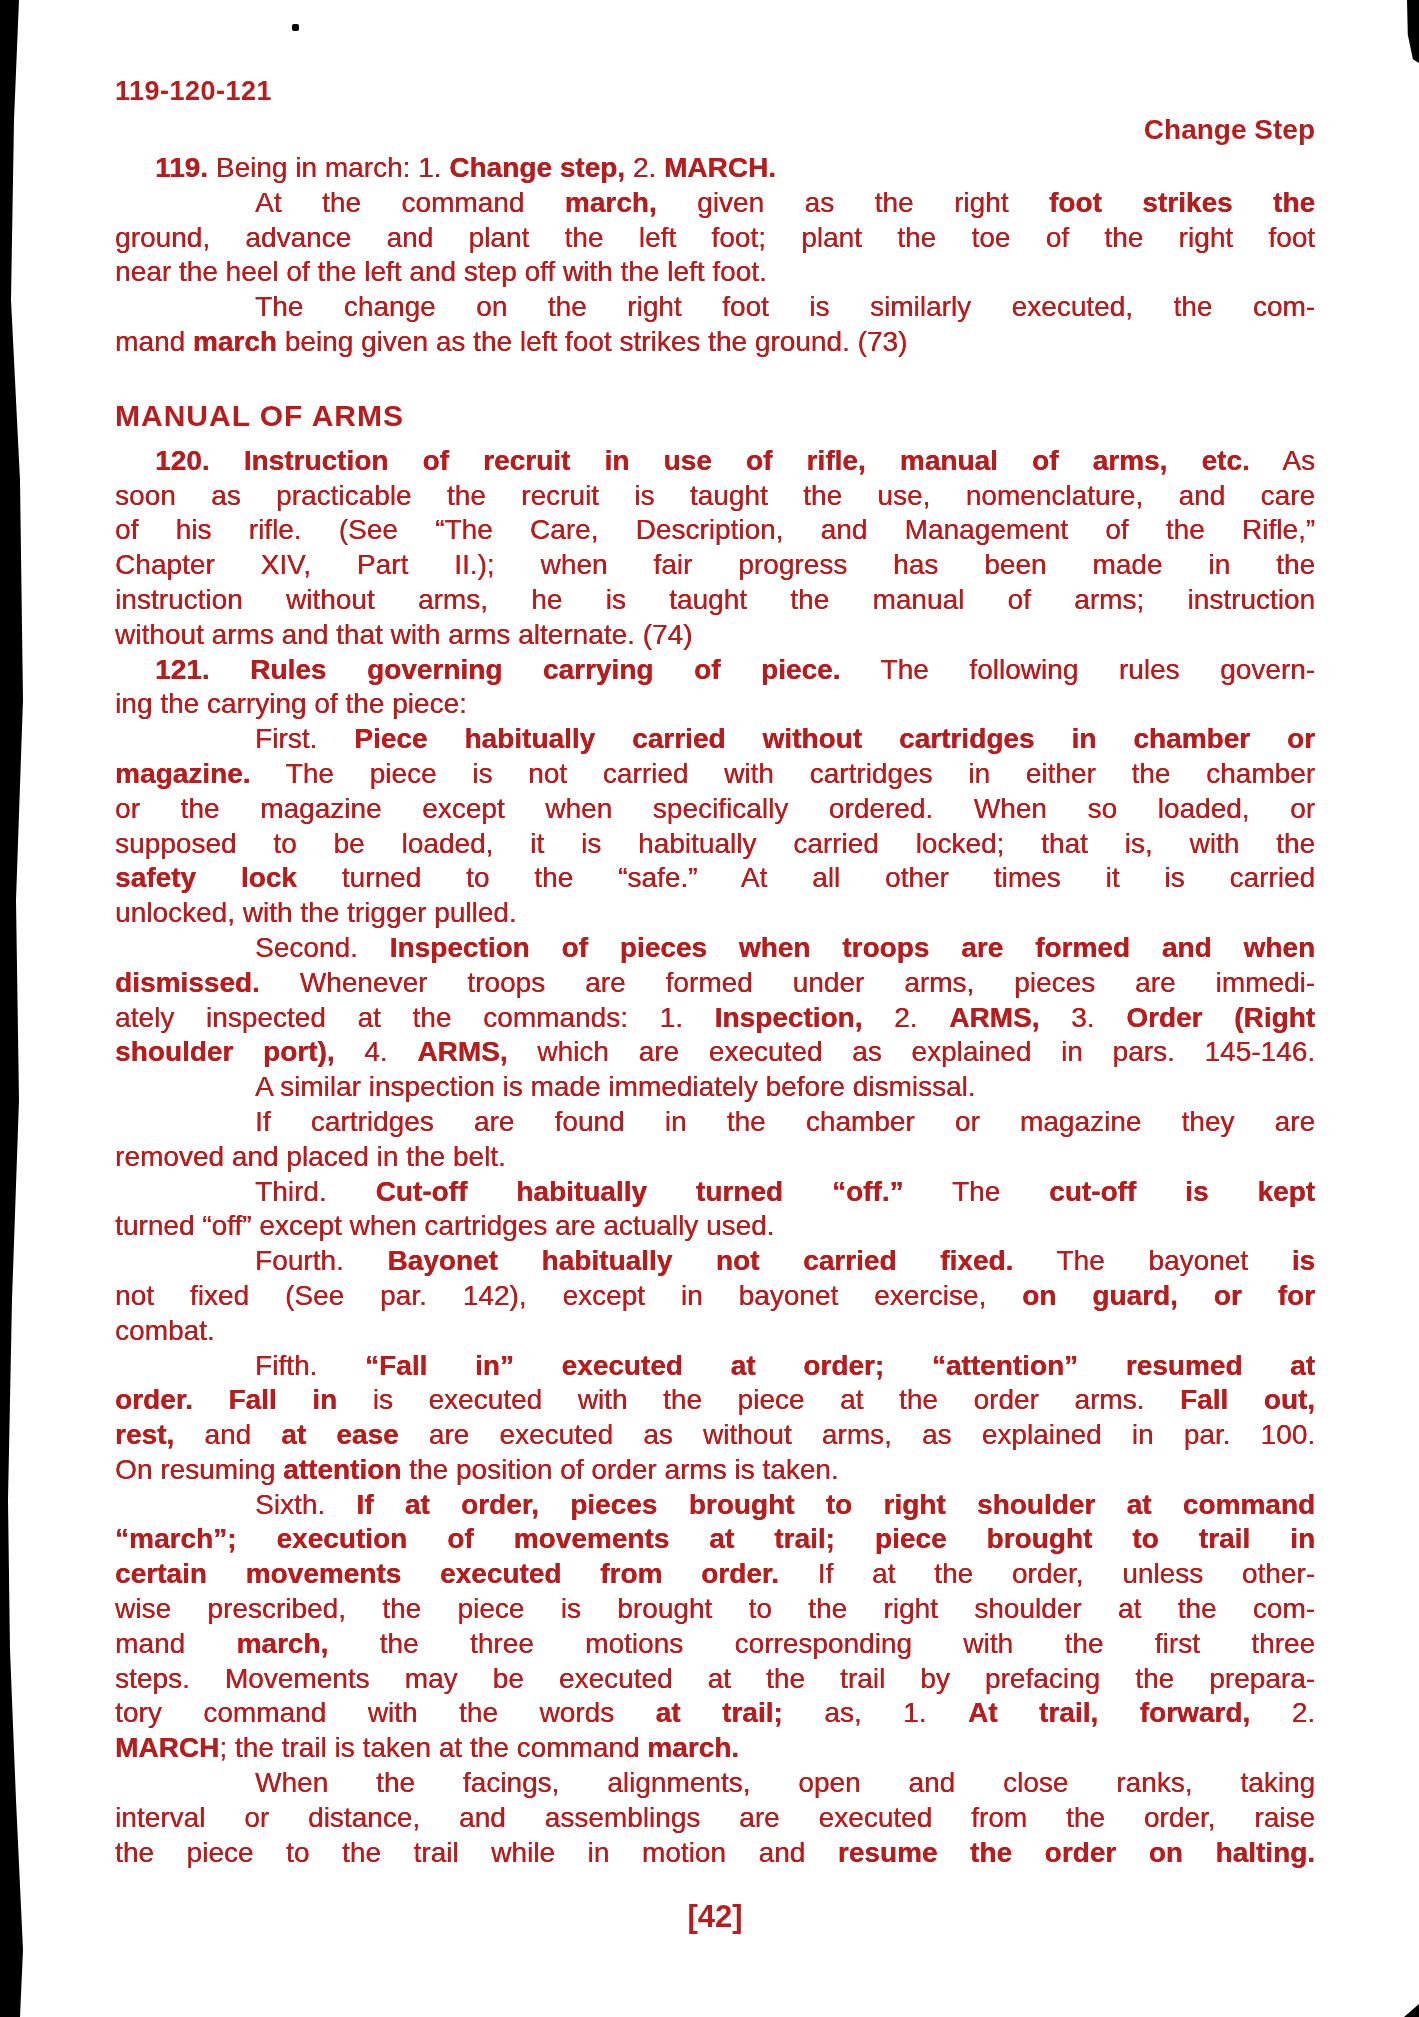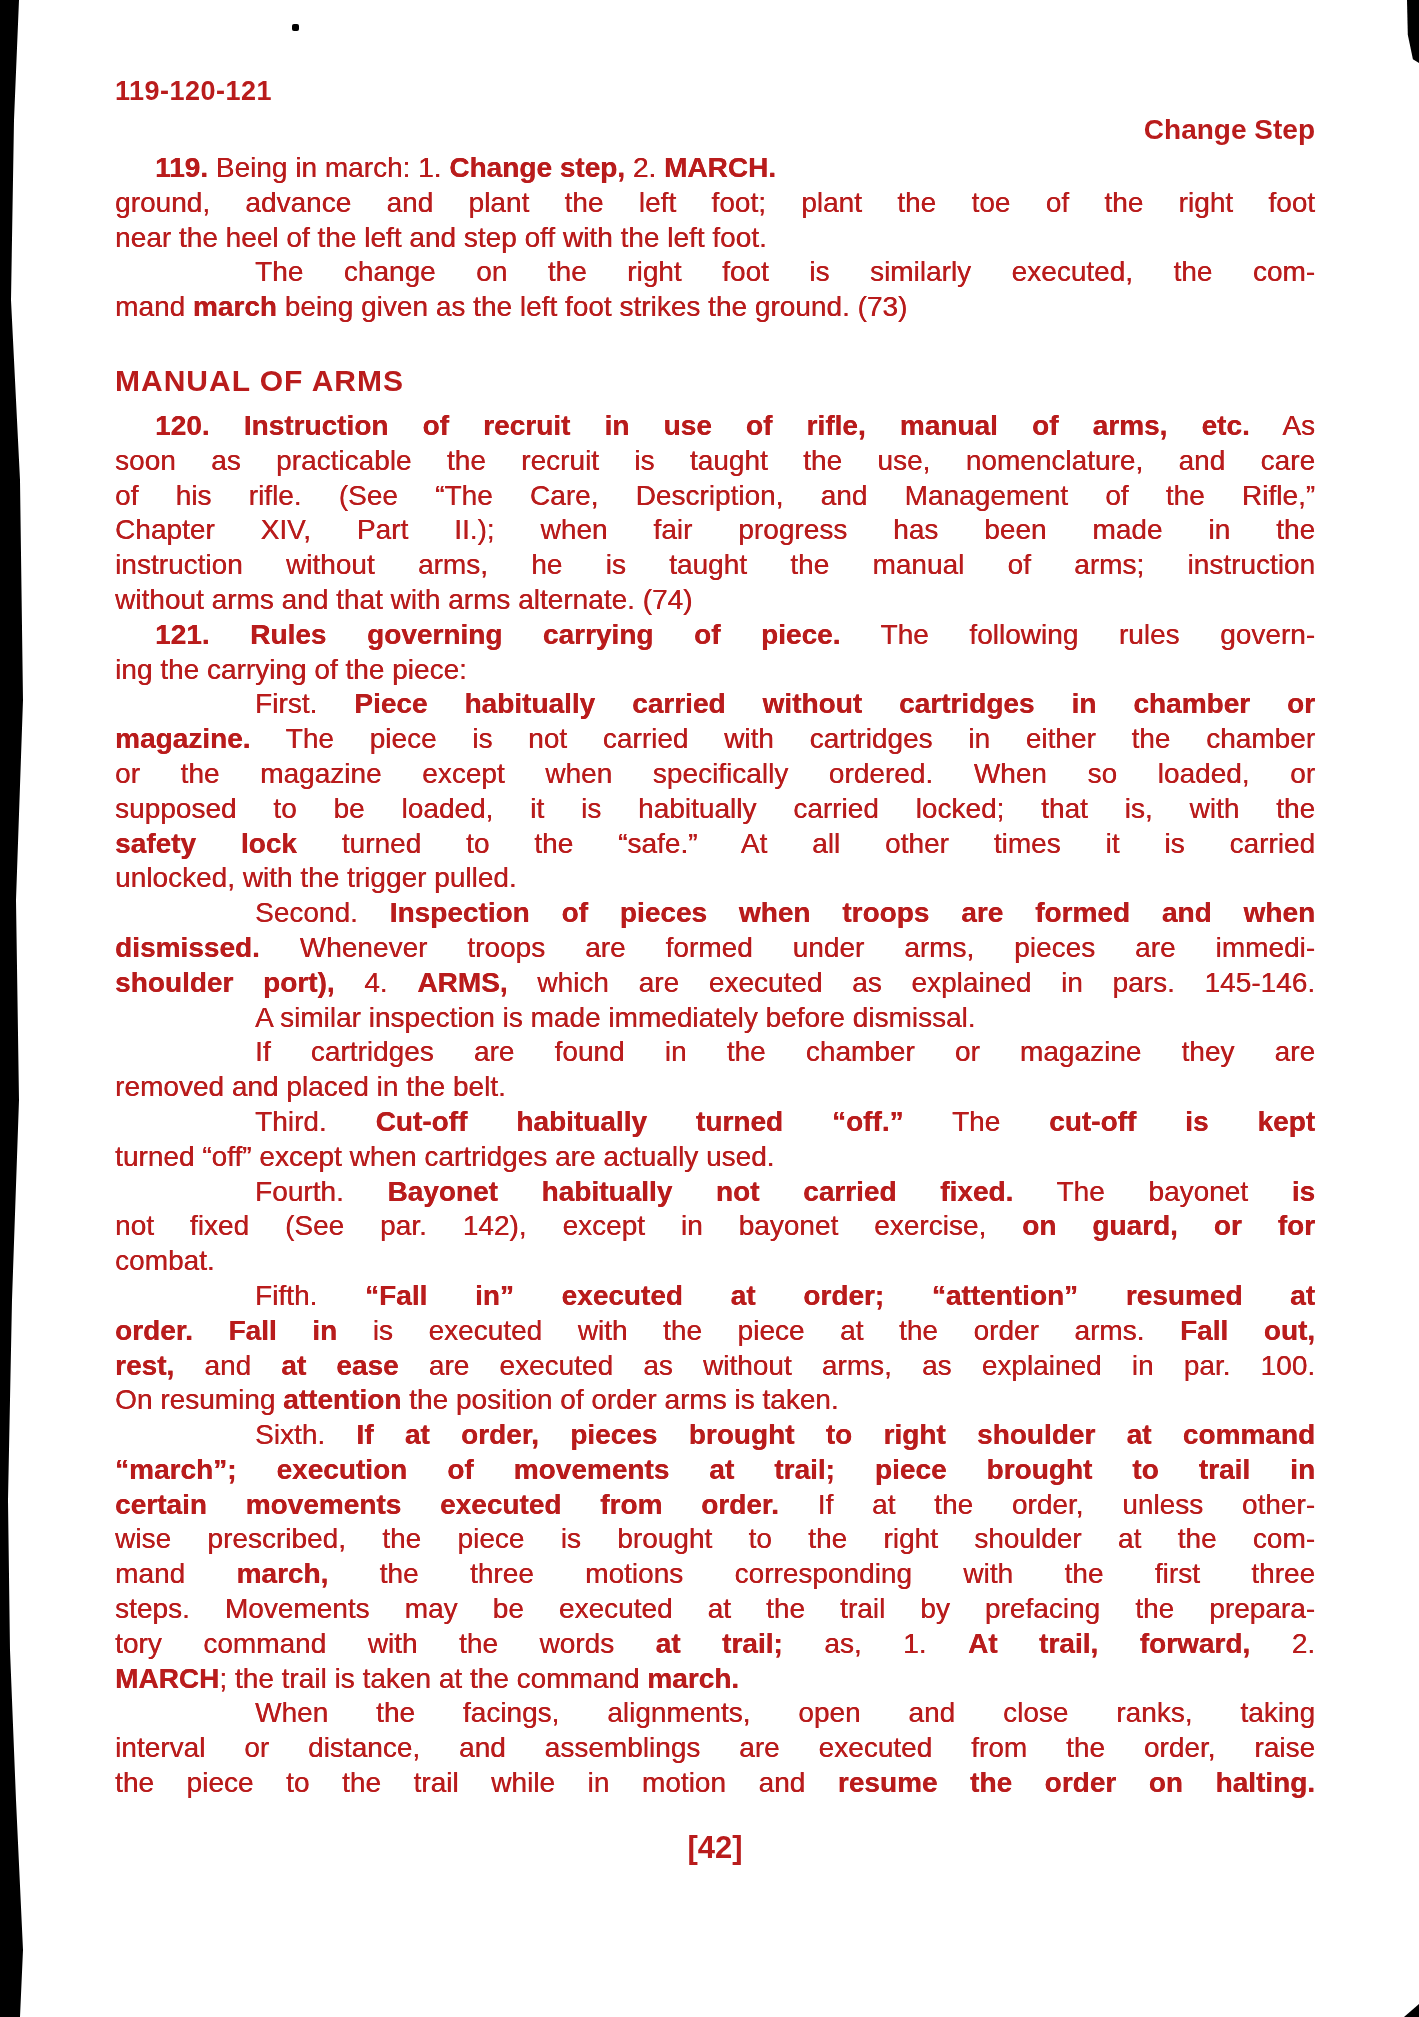--- a/index.html
+++ b/index.html
@@ -87,20 +87,21 @@
   <div class="binding"></div>
   <div class="mark-tr"></div>
   <div class="mark-br"></div>
   <div class="ink-dot"></div>
 
   <div class="column">
     <div class="page-header">119-120-121</div>
     <div id="body-lines">
         <div class="h1">Change Step</div>
         <div class="ln ind-num"><span class="b">119.</span><span class="r">  Being in march: 1. </span><span class="b">Change step,</span><span class="r"> 2. </span><span class="b">MARCH.</span></div>
+        <div class="ln ind-sub jst"><span class="r">At the command </span><span class="b">march,</span><span class="r"> given as the right </span><span class="b">foot strikes the</span></div>
         <div class="ln ind-none jst"><span class="r">ground, advance and plant the left foot; plant the toe of the right foot</span></div>
         <div class="ln ind-none"><span class="r">near the heel of the left and step off with the left foot.</span></div>
         <div class="ln ind-sub jst"><span class="r">The change on the right foot is similarly executed, the com-</span></div>
         <div class="ln ind-none"><span class="r">mand </span><span class="b">march</span><span class="r"> being given as the left foot strikes the ground. (73)</span></div>
         <div class="h2">MANUAL OF ARMS</div>
         <div class="ln ind-num jst"><span class="b">120.</span><span class="r">  </span><span class="b">Instruction of recruit in use of rifle, manual of arms, etc.</span><span class="r">  As</span></div>
         <div class="ln ind-none jst"><span class="r">soon as practicable the recruit is taught the use, nomenclature, and care</span></div>
         <div class="ln ind-none jst"><span class="r">of his rifle.  (See “The Care, Description, and Management of the Rifle,”</span></div>
         <div class="ln ind-none jst"><span class="r">Chapter XIV, Part II.); when fair progress has been made in the</span></div>
         <div class="ln ind-none jst"><span class="r">instruction without arms, he is taught the manual of arms; instruction</span></div>
@@ -108,20 +109,21 @@
         <div class="ln ind-num jst"><span class="b">121.</span><span class="r">  </span><span class="b">Rules governing carrying of piece.</span><span class="r">  The following rules govern-</span></div>
         <div class="ln ind-none"><span class="r">ing the carrying of the piece:</span></div>
         <div class="ln ind-sub jst"><span class="r">First.  </span><span class="b">Piece habitually carried without cartridges in chamber or</span></div>
         <div class="ln ind-none jst"><span class="b">magazine.</span><span class="r">  The piece is not carried with cartridges in either the chamber</span></div>
         <div class="ln ind-none jst"><span class="r">or the magazine except when specifically ordered.  When so loaded, or</span></div>
         <div class="ln ind-none jst"><span class="r">supposed to be loaded, it is habitually carried locked; that is, with the</span></div>
         <div class="ln ind-none jst"><span class="b">safety lock</span><span class="r"> turned to the “safe.”  At all other times it is carried</span></div>
         <div class="ln ind-none"><span class="r">unlocked, with the trigger pulled.</span></div>
         <div class="ln ind-sub jst"><span class="r">Second.  </span><span class="b">Inspection of pieces when troops are formed and when</span></div>
         <div class="ln ind-none jst"><span class="b">dismissed.</span><span class="r">  Whenever troops are formed under arms, pieces are immedi-</span></div>
+        <div class="ln ind-none jst"><span class="r">ately inspected at the commands: 1. </span><span class="b">Inspection,</span><span class="r"> 2. </span><span class="b">ARMS,</span><span class="r"> 3. </span><span class="b">Order (Right</span></div>
         <div class="ln ind-none jst"><span class="b">shoulder port),</span><span class="r"> 4. </span><span class="b">ARMS,</span><span class="r"> which are executed as explained in pars. 145-146.</span></div>
         <div class="ln ind-sub"><span class="r">A similar inspection is made immediately before dismissal.</span></div>
         <div class="ln ind-sub jst"><span class="r">If cartridges are found in the chamber or magazine they are</span></div>
         <div class="ln ind-none"><span class="r">removed and placed in the belt.</span></div>
         <div class="ln ind-sub jst"><span class="r">Third.  </span><span class="b">Cut-off habitually turned “off.”</span><span class="r">  The </span><span class="b">cut-off is kept</span></div>
         <div class="ln ind-none"><span class="r">turned “off” except when cartridges are actually used.</span></div>
         <div class="ln ind-sub jst"><span class="r">Fourth.  </span><span class="b">Bayonet habitually not carried fixed.</span><span class="r">  The bayonet </span><span class="b">is</span></div>
         <div class="ln ind-none jst"><span class="r">not fixed (See par. 142), except in bayonet exercise, </span><span class="b">on guard, or for</span></div>
         <div class="ln ind-none"><span class="r">combat.</span></div>
         <div class="ln ind-sub jst"><span class="r">Fifth.  </span><span class="b">“Fall in” executed at order; “attention” resumed at</span></div>

